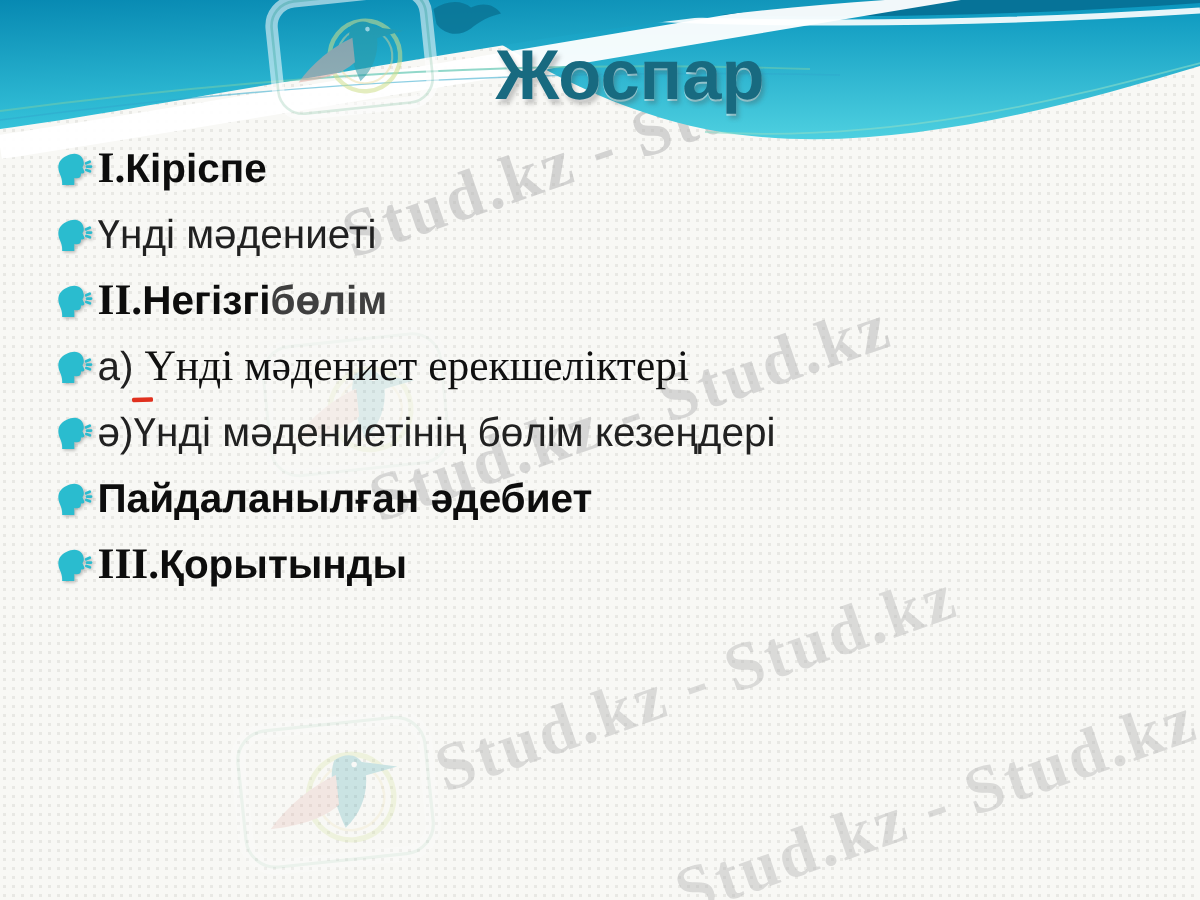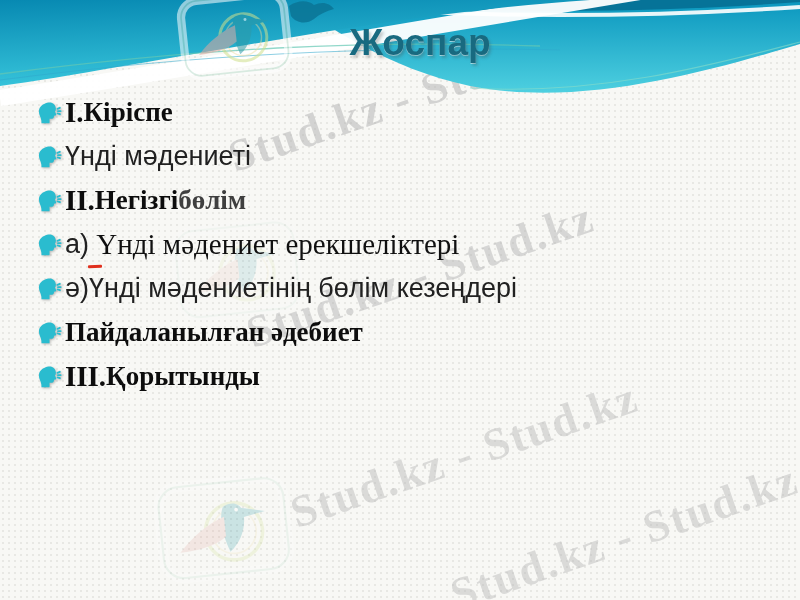--- a/index.html
+++ b/index.html
@@ -20,32 +20,32 @@
   .logo-wm{position:absolute;}
   .logo-wm svg{width:100%;height:100%;display:block;}
   
   .header-svg{position:absolute;top:0;left:0;z-index:2;display:block;}
   
   .header-logo{z-index:3;}
   
   .slide-title{
     position:absolute;top:22px;left:0;width:100%;z-index:4;
     text-align:center;box-sizing:border-box;padding-left:40px;
-    font-weight:bold;font-size:37px;letter-spacing:0px;
+    font-weight:bold;font-size:47px;letter-spacing:0px;
     color:#186a80;
     text-shadow:2px 3px 3px rgba(70,70,70,0.28), 0 1px 0 rgba(255,255,255,0.55);
   }
   
   .list{position:absolute;left:36px;top:97px;right:6px;z-index:4;}
   .list-item{
     display:flex;align-items:center;margin-bottom:13px;
     font-size:27px;line-height:31px;color:#1c1c1c;white-space:nowrap;
   }
   .bullet{flex:0 0 auto;margin-right:3px;filter:drop-shadow(1px 1.5px 1px rgba(40,40,40,0.3));}
-  .seg-bold{font-weight:bold;color:#0d0d0d;font-family:Liberation Serif, serif;}
+  .seg-bold{font-weight:bold;color:#0d0d0d;}
   .seg-dim{color:#3f3f3f;}
   .seg-serif{font-family:"Liberation Serif",serif;font-size:29px;}
   .seg-regular{color:#212121;}
   .seg-underline{
     color:#101010;
     text-decoration-thickness:2px;
     text-underline-offset:5px;
   }
   .seg-squiggle{position:relative;display:inline-block;}
   .seg-squiggle::after{

